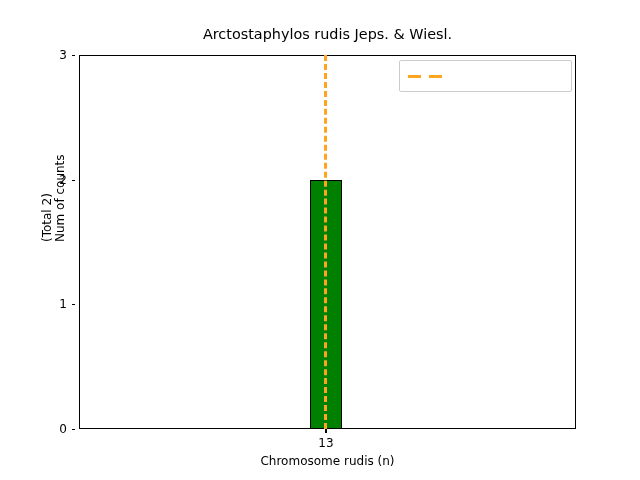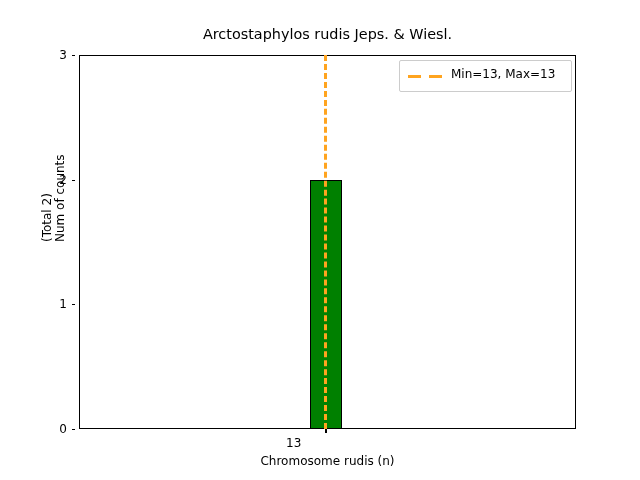--- a/index.html
+++ b/index.html
@@ -79,20 +79,21 @@
     top: 0;
     width: 1.1px;
     height: 3.5px;
     background: #000000;
   }
   .xtick-label {
     position: absolute;
     left: -40px;
     top: 6px;
     width: 80px;
+    text-align: center;
     font-size: 12px;
     color: #000000;
     line-height: 16px;
   }
 
   
   #xlabel {
     position: absolute;
     left: 79px;
     top: 454px;
@@ -207,18 +208,17 @@
   <div class="ylabel-line" id="ylabel-main">Num of counts</div>
   <div class="ylabel-line" id="ylabel-total">(Total 2)</div>
 
   <div id="legend">
     <div id="legend-row">
       <span id="legend-swatch">
         <span class="dash d1"></span>
         <span class="dash d2"></span>
       </span>
       <span>
-        <span class="legend-text" style="display:block;">Min=13, Max=13</span>
       </span>
     </div>
   </div>
 
 </div>
 
 </body></html>

